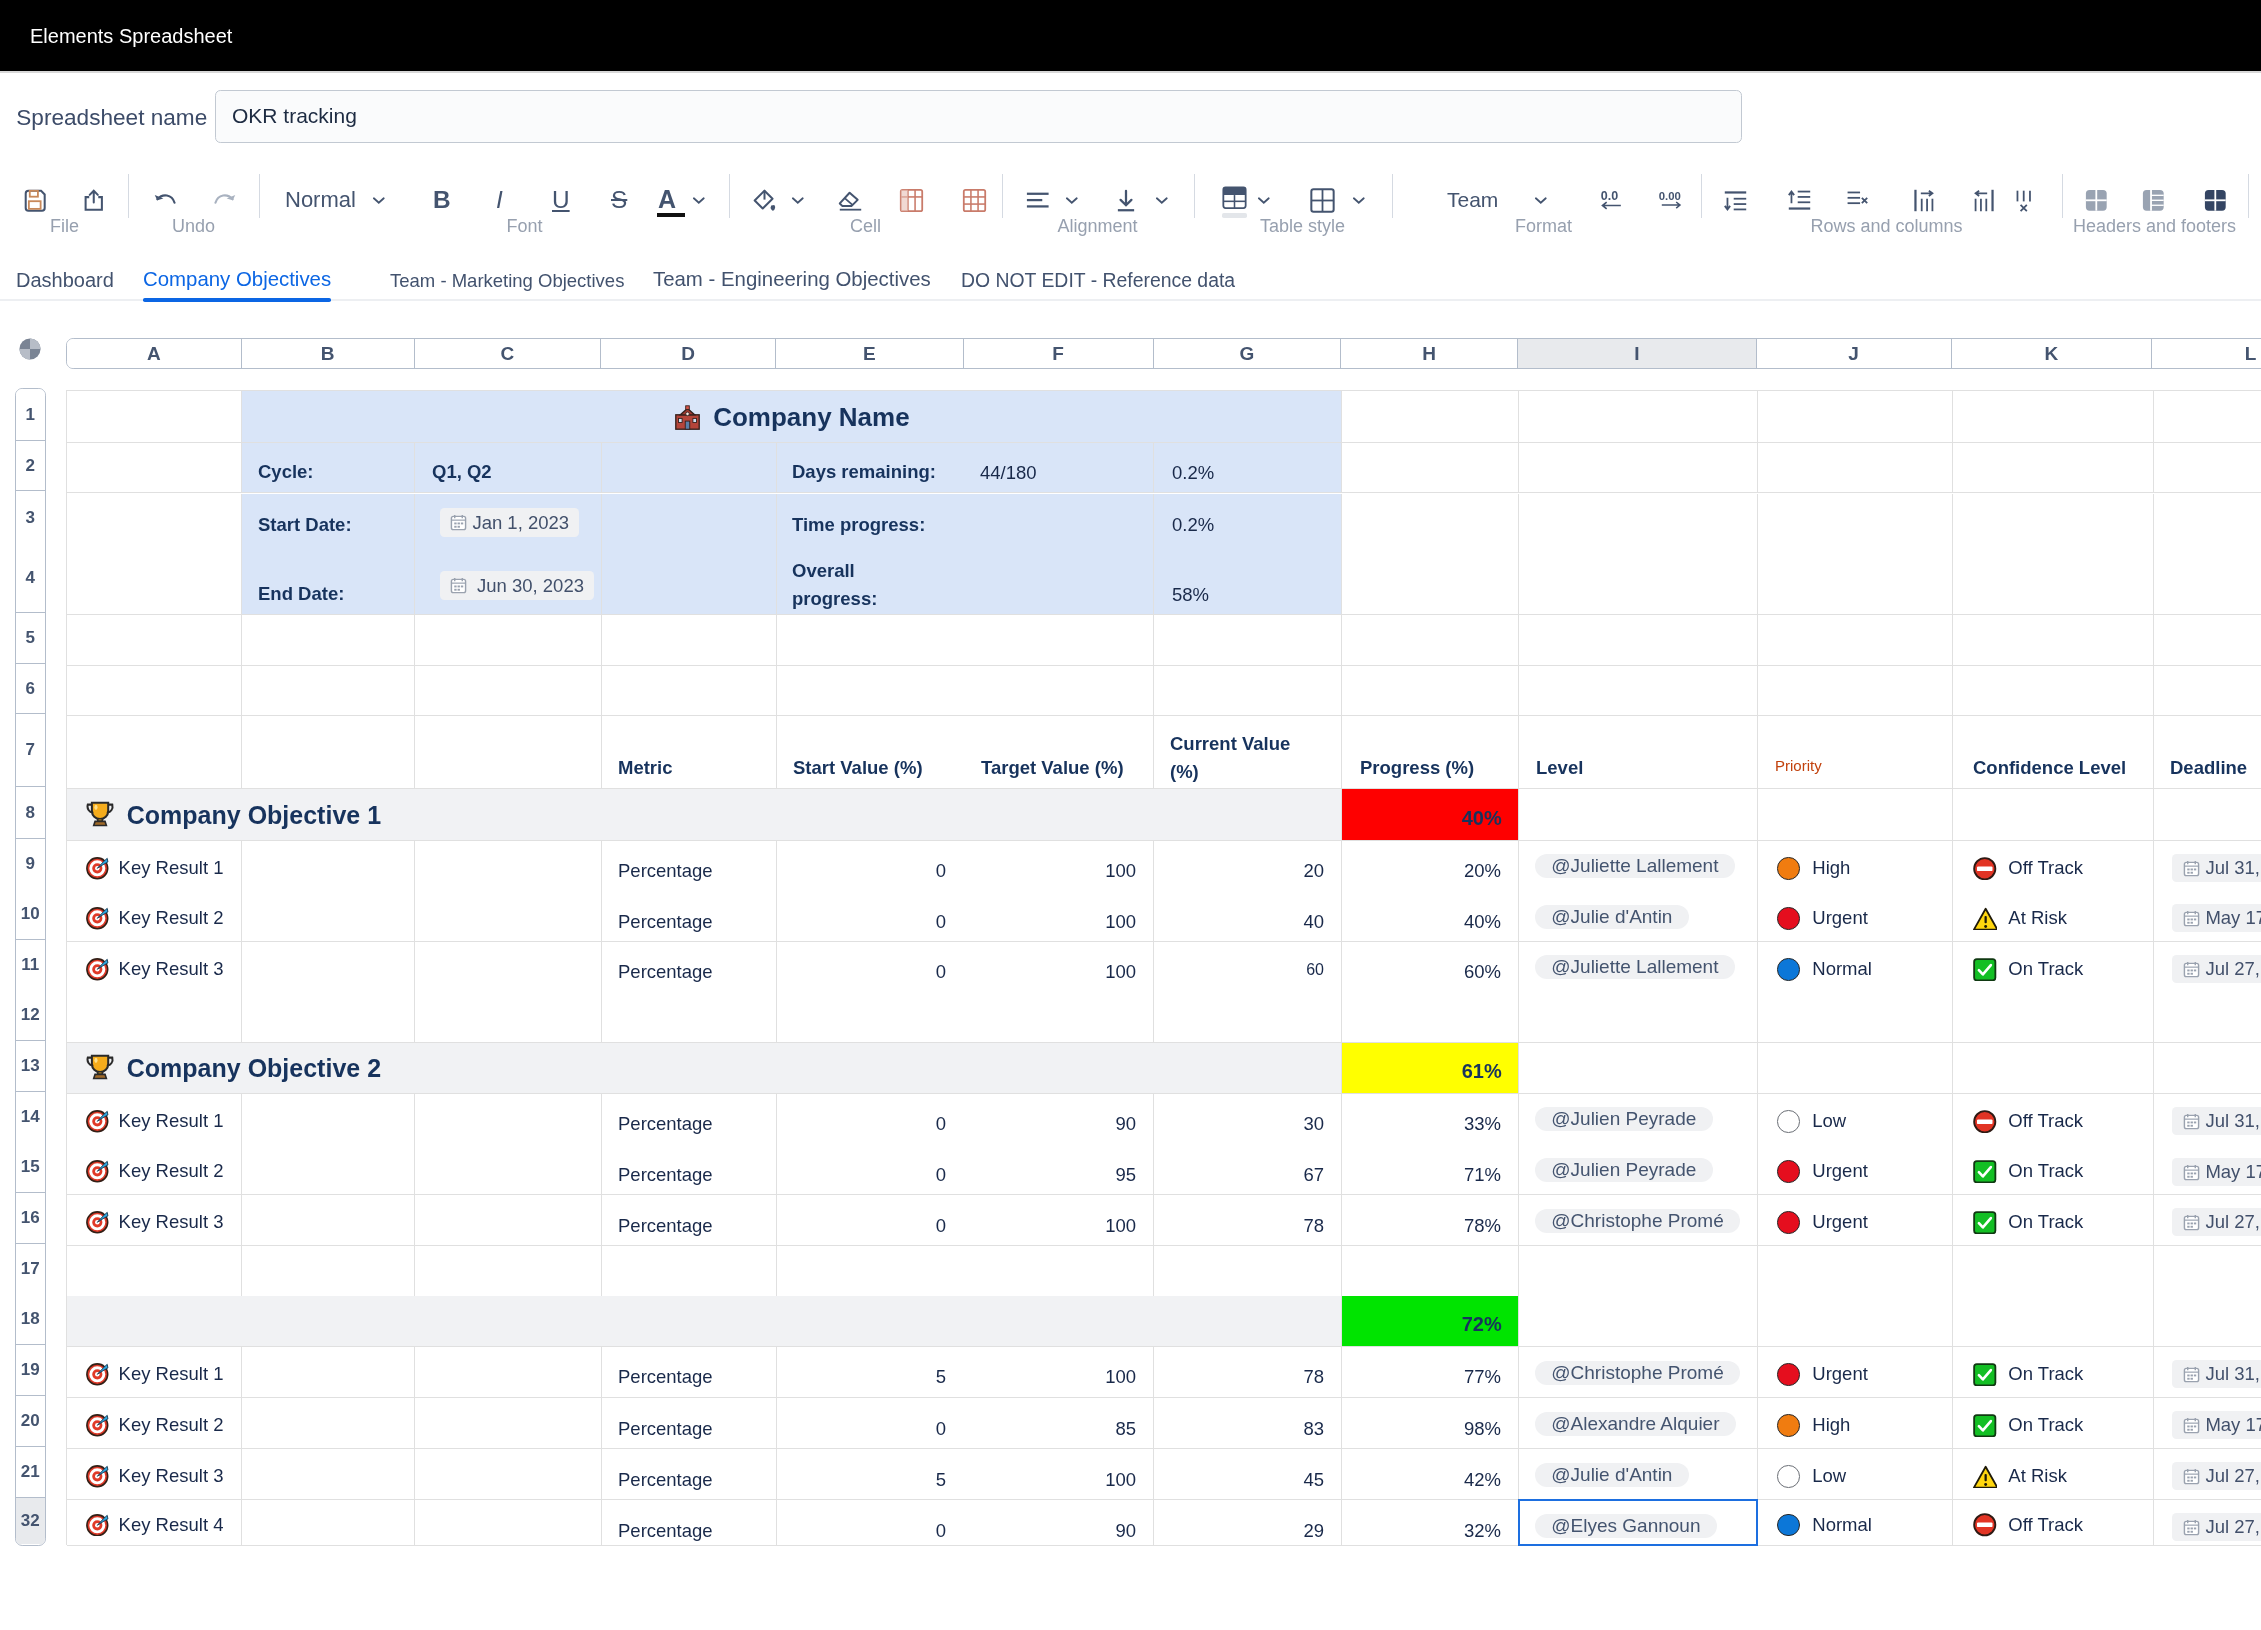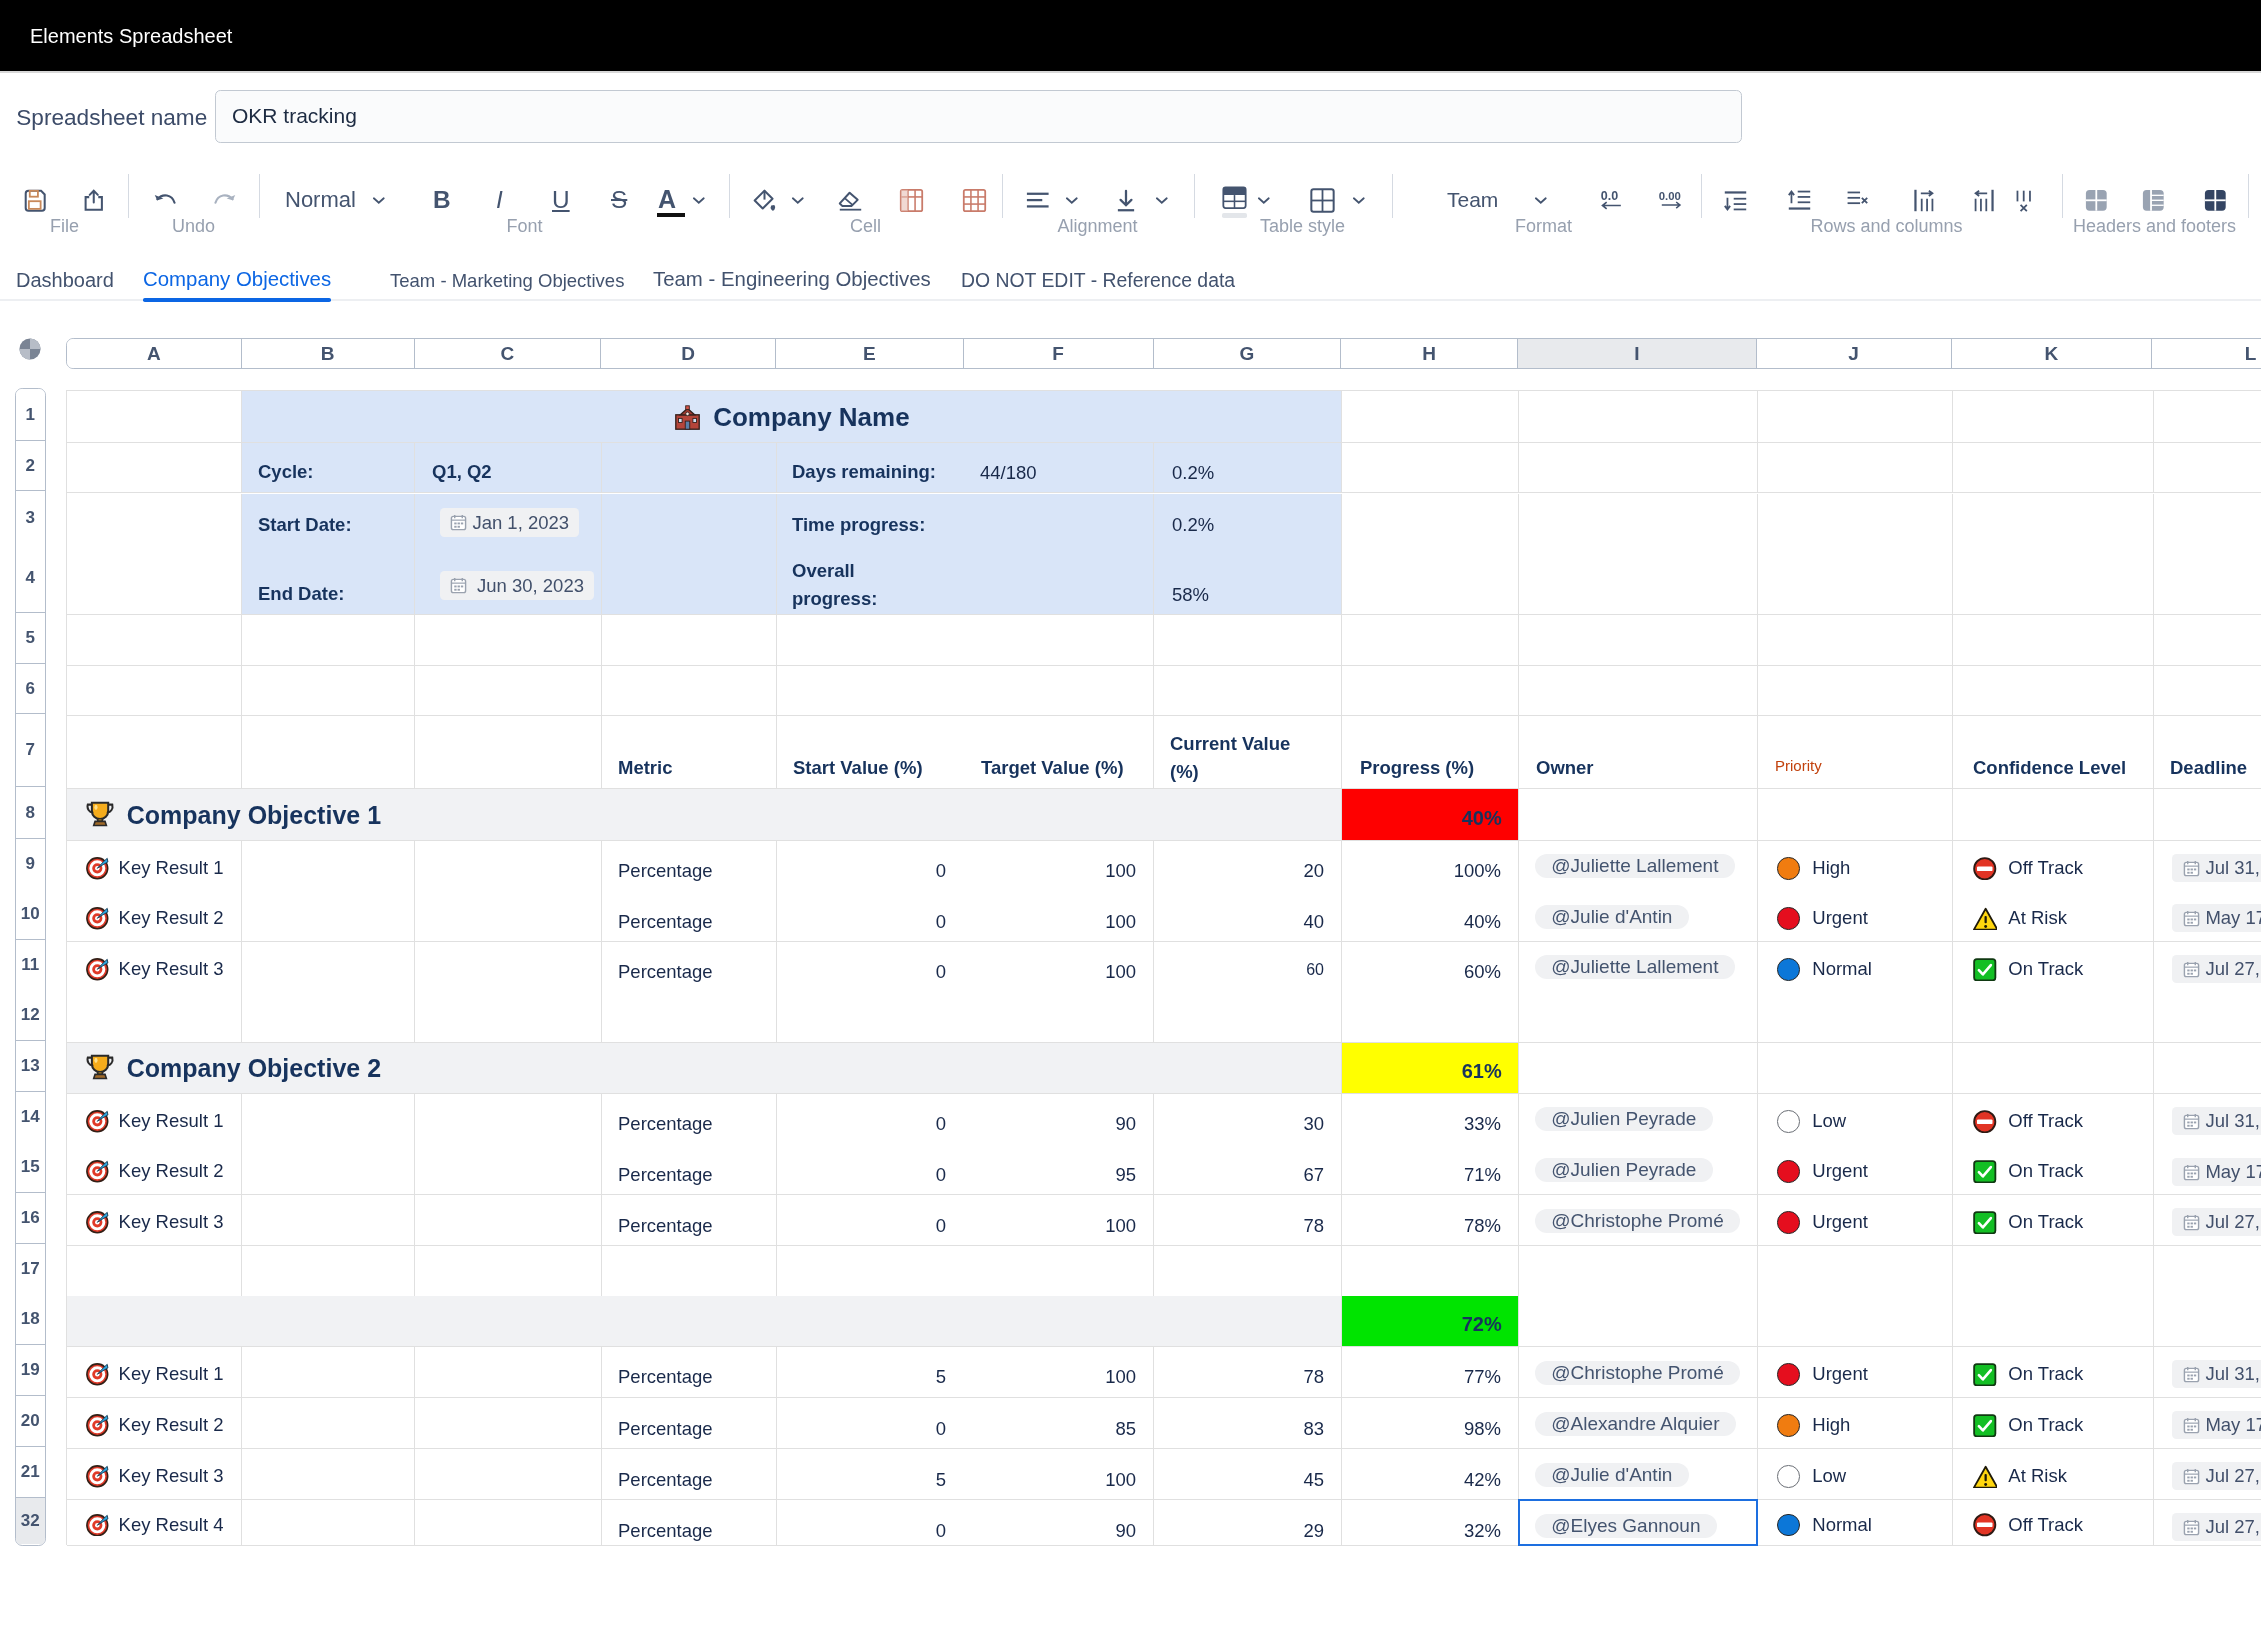--- a/index.html
+++ b/index.html
@@ -594,21 +594,21 @@
         <rect x="9.5" y="26.38888888888889" width="5.277777777777778" height="4.222222222222222" fill="#9aa2af"></rect>
         <rect x="16.88888888888889" y="26.38888888888889" width="5.277777777777778" height="4.222222222222222" fill="#9aa2af"></rect>
       </svg>
       <span style="font-size:18.5px;color:#42506b;white-space:nowrap">Jun 30, 2023</span>
     </div>
 <div class="abs" style="left:551px;top:366px;font-size:18.5px;font-weight:bold;color:#17335d;white-space:nowrap">Metric</div>
 <div class="abs" style="left:726px;top:366px;font-size:18.5px;font-weight:bold;color:#17335d;white-space:nowrap">Start Value (%)</div>
 <div class="abs" style="left:914px;top:366px;font-size:18.5px;font-weight:bold;color:#17335d;white-space:nowrap">Target Value (%)</div>
 <div class="abs" style="left:1103px;top:339px;font-size:18.5px;font-weight:bold;color:#17335d;line-height:28px">Current Value<br>(%)</div>
 <div class="abs" style="left:1293px;top:366px;font-size:18.5px;font-weight:bold;color:#17335d;white-space:nowrap">Progress (%)</div>
-<div class="abs" style="left:1469px;top:366px;font-size:18.5px;font-weight:bold;color:#17335d;white-space:nowrap">Owner</div>
+<div class="abs" style="left:1469px;top:366px;font-size:18.5px;font-weight:bold;color:#17335d;white-space:nowrap">Level</div>
 <div class="abs" style="left:1708px;top:366px;font-size:15px;font-weight:normal;color:#c2410c;white-space:nowrap">Priority</div>
 <div class="abs" style="left:1906px;top:366px;font-size:18.5px;font-weight:bold;color:#17335d;white-space:nowrap">Confidence Level</div>
 <div class="abs" style="left:2103px;top:366px;font-size:18.5px;font-weight:bold;color:#17335d;white-space:nowrap">Deadline</div>
 <div class="abs" style="left:19px;top:398px;height:52px;display:flex;align-items:center;gap:11.8px">
       <svg width="29" height="29" viewBox="0 0 64 64">
         <path d="M13 4 h36 v18 a18 18 0 0 1 -36 0 Z" fill="#f5ac1c" stroke="#2a2a2a" stroke-width="4.5"></path>
         <path d="M13 8 h-9 a11 13 0 0 0 12 17" fill="none" stroke="#2a2a2a" stroke-width="4.5"></path>
         <path d="M49 8 h9 a11 13 0 0 1 -12 17" fill="none" stroke="#2a2a2a" stroke-width="4.5"></path>
         <path d="M26 39 h10 v6 h-10 Z" fill="#d99a16" stroke="#2a2a2a" stroke-width="3.5"></path>
         <path d="M20 45 h22 l3 9 h-28 Z" fill="#a06a28" stroke="#2a2a2a" stroke-width="3.5"></path>
@@ -636,21 +636,21 @@
         <circle cx="25.0" cy="25.0" r="14.499999999999998" fill="none" stroke="#fff" stroke-width="6.5"></circle>
         <circle cx="25.0" cy="25.0" r="5.0" fill="#fff"></circle>
         <path d="M 25.0 25.0 L 39.0 10.0 L 47.0 3.0 L 48.5 11.0 L 41.0 15.0 Z" fill="#2fa8e1" stroke="#16364f" stroke-width="2"></path>
       </svg>
       <span style="font-size:18.5px;color:#19294a">Key Result 1</span>
     </div>
 <div class="abs" style="left:551px;top:469px;font-size:18.5px;color:#19294a;white-space:nowrap">Percentage</div>
 <div class="abs" style="right:1404px;top:469px;font-size:18.5px;color:#19294a;white-space:nowrap">0</div>
 <div class="abs" style="right:1214px;top:469px;font-size:18.5px;color:#19294a;white-space:nowrap">100</div>
 <div class="abs" style="right:1026px;top:469px;font-size:18.5px;color:#19294a;white-space:nowrap">20</div>
-<div class="abs" style="right:849px;top:469px;font-size:18.5px;color:#19294a;white-space:nowrap">100%</div>
+<div class="abs" style="right:849px;top:469px;font-size:18.5px;color:#19294a;white-space:nowrap">20%</div>
 <div class="abs" style="left:1468px;top:463px;height:24.4px;background:#f0f1f3;border-radius:12.2px;display:flex;align-items:center;padding:0 16.3px;font-size:19px;color:#44546f;white-space:nowrap">@Juliette Lallement</div>
 <div class="abs" style="left:1710px;top:450px;height:51px;display:flex;align-items:center;gap:12.7px;padding-top:3.6px">
       <span style="display:inline-block;width:22.6px;height:22.6px;border-radius:50%;background:#f07c10;border:1.8px solid #272727;box-sizing:border-box;vertical-align:middle"></span>
       <span style="font-size:18.5px;color:#19294a">High</span>
     </div>
 <div class="abs" style="left:1906px;top:450px;height:51px;display:flex;align-items:center;gap:11.8px;padding-top:3.6px">
       <svg width="23.5" height="23.5" viewBox="0 0 52 52">
         <circle cx="26.0" cy="26.0" r="23.5" fill="#e23424" stroke="#2e1a14" stroke-width="4"></circle>
         <rect x="8.84" y="20.8" width="34.32" height="10.4" rx="2.6" fill="#fff"></rect>
       </svg>

